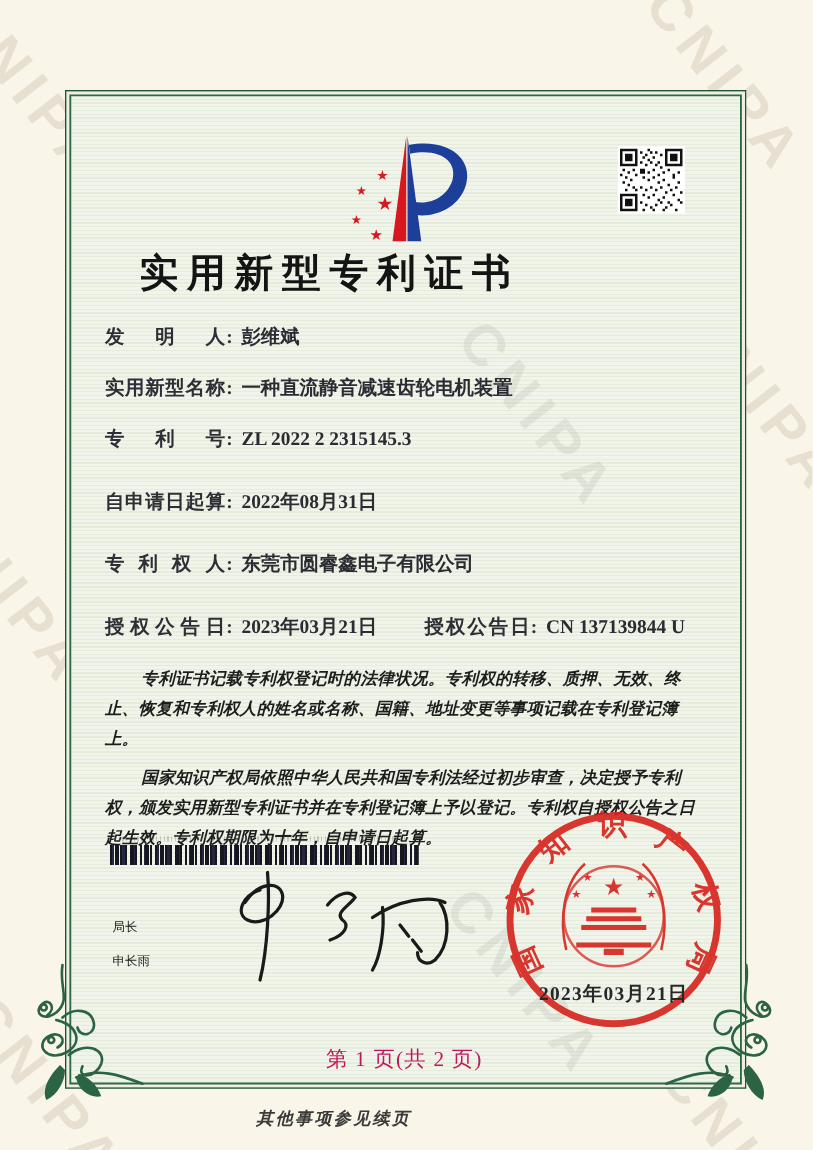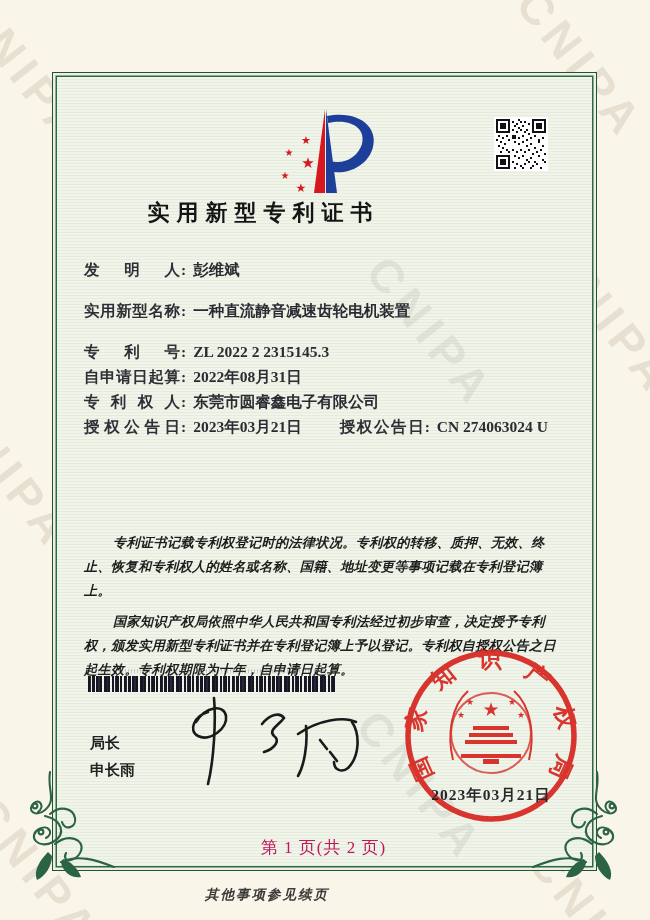--- a/index.html
+++ b/index.html
@@ -20,24 +20,24 @@
   .corner-ornament{position:absolute;z-index:3;pointer-events:none;}
   .corner-ornament.right{transform:scaleX(-1);}
 
   
   .content{position:absolute;inset:0;z-index:4;}
   .cert-no{position:absolute;left:84px;top:111px;font-size:15px;font-weight:600;
            letter-spacing:1.5px;color:#3a3a40;}
   .logo{position:absolute;left:268px;top:106px;}
   .qr{position:absolute;left:494px;top:117px;}
   .doc-title{position:absolute;left:0;width:527px;top:198px;margin:0;text-align:center;
-             font-size:22px;font-weight:700;letter-spacing:7px;color:#141414;}
+             font-size:31px;font-weight:700;letter-spacing:7px;color:#141414;}
 
   .fields{position:absolute;left:84px;top:259px;width:484px;font-size:15.5px;}
-  .field-row{margin-bottom:4px;line-height:21px;white-space:nowrap;}
+  .field-row{margin-bottom:29px;line-height:21px;white-space:nowrap;}
   .field-row.mb-lg{margin-bottom:20px;}
   .row-label{display:inline-block;width:96px;font-weight:700;color:#2f2e36;
              text-align:justify;text-align-last:justify;vertical-align:top;}
   .colon{font-weight:700;margin:0 7px 0 1px;}
   .row-value{font-weight:700;color:#2c2b33;}
   .grant-pair2{margin-left:38px;}
   .grant-pair2 .row-label{width:84px;}
 
   .paragraphs{position:absolute;left:84px;top:531px;width:479px;font-size:13.2px;
               line-height:1.82;font-style:italic;letter-spacing:.3px;color:#1d1d1d;}
@@ -46,21 +46,21 @@
   .barcode-digits{position:absolute;left:92px;top:669px;width:232px;height:4px;opacity:.55;
       background:repeating-linear-gradient(90deg,rgba(95,95,95,.5) 0 1px,transparent 1px 3px);}
   .barcode{position:absolute;left:88px;top:676px;width:247px;height:16px;
       background:
         repeating-linear-gradient(90deg,#15161f 0 2px,transparent 2px 4px),
         repeating-linear-gradient(90deg,#15161f 0 1px,transparent 1px 6px),
         repeating-linear-gradient(90deg,#252740 0 3px,transparent 3px 9px);}
 
   .signer{position:absolute;left:90px;top:729px;
           font-family:"Liberation Sans","DejaVu Sans",sans-serif;
-          font-size:15px;font-weight:700;color:#222;line-height:27px;}
+          font-size:10px;font-weight:400;color:#222;line-height:27px;}
   .signature{position:absolute;left:168px;top:688px;}
   .seal{position:absolute;left:399px;top:646px;}
 
   .page-info{position:absolute;left:52px;width:543px;top:836px;text-align:center;
              font-size:17px;color:#be185d;letter-spacing:1px;}
   .footer-note{position:absolute;left:0;width:534px;top:886px;text-align:center;
                font-size:13.5px;font-style:italic;font-weight:600;color:#3a3a3a;letter-spacing:2px;}
 </style>
 </head>
 <body>
@@ -157,21 +157,21 @@
       <div class="field-row">
         <span class="row-label">专利号</span><span class="colon">:</span><span class="row-value">ZL 2022 2 2315145.3</span>
       </div>
       <div class="field-row">
         <span class="row-label">自申请日起算</span><span class="colon">:</span><span class="row-value">2022年08月31日</span>
       </div>
       <div class="field-row">
         <span class="row-label">专利权人</span><span class="colon">:</span><span class="row-value">东莞市圆睿鑫电子有限公司</span>
       </div>
       <div class="field-row">
-        <span class="row-label">授权公告日</span><span class="colon">:</span><span class="row-value">2023年03月21日</span><span class="grant-pair2"><span class="row-label">授权公告日</span><span class="colon">:</span><span class="row-value">CN 274063024 U</span></span>
+        <span class="row-label">授权公告日</span><span class="colon">:</span><span class="row-value">2023年03月21日</span><span class="grant-pair2"><span class="row-label">授权公告日</span><span class="colon">:</span><span class="row-value">CN 137139844 U</span></span>
       </div>
     </div>
 
     <div class="paragraphs">
       <p>专利证书记载专利权登记时的法律状况。专利权的转移、质押、无效、终止、恢复和专利权人的姓名或名称、国籍、地址变更等事项记载在专利登记簿上。</p>
       <p>国家知识产权局依照中华人民共和国专利法经过初步审查，决定授予专利权，颁发实用新型专利证书并在专利登记簿上予以登记。专利权自授权公告之日起生效。专利权期限为十年，自申请日起算。</p>
     </div>
 
     <div class="barcode-digits"></div>
     <div class="barcode"></div>

